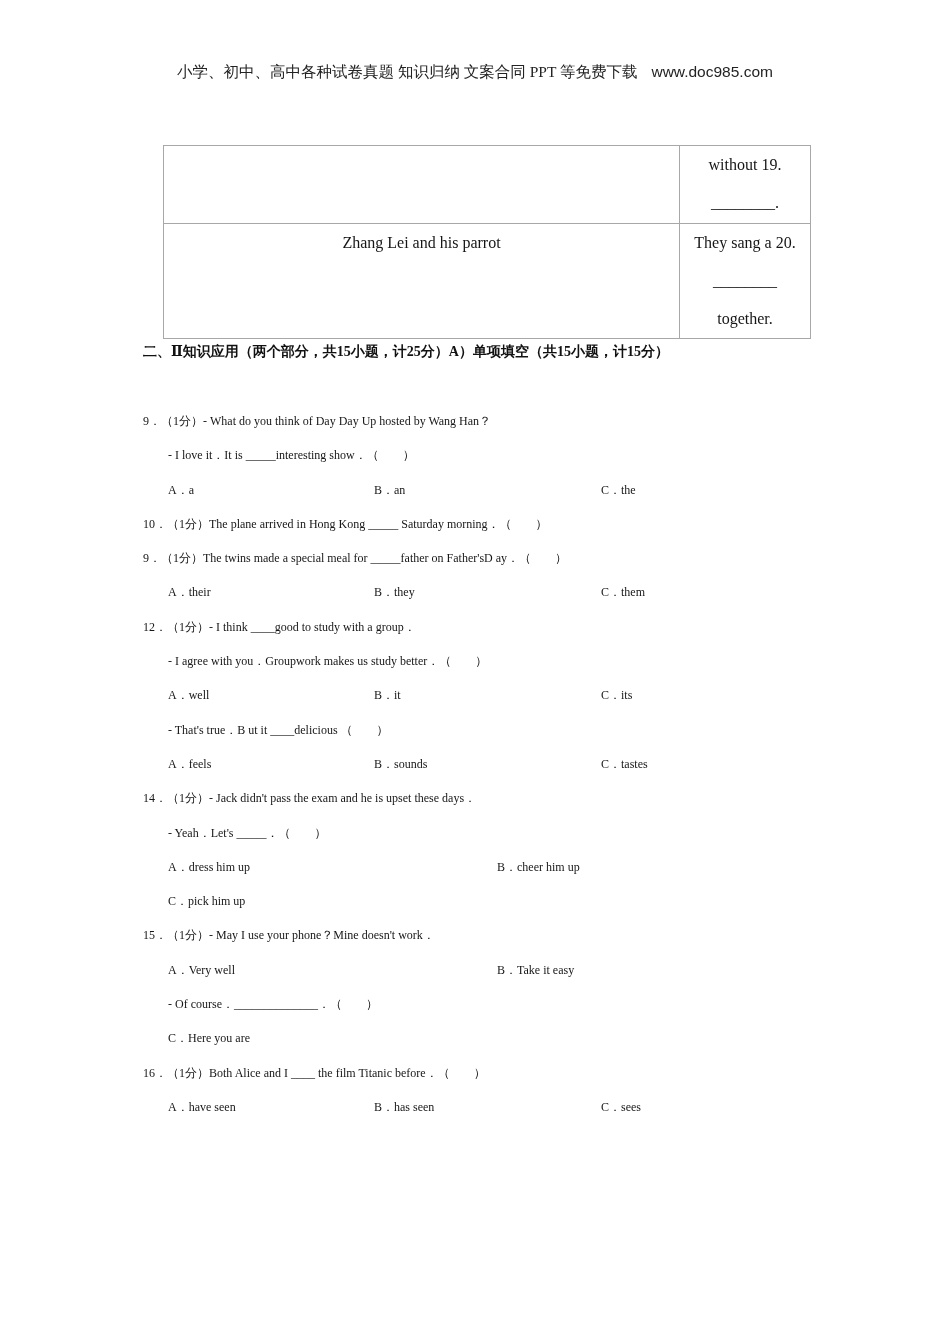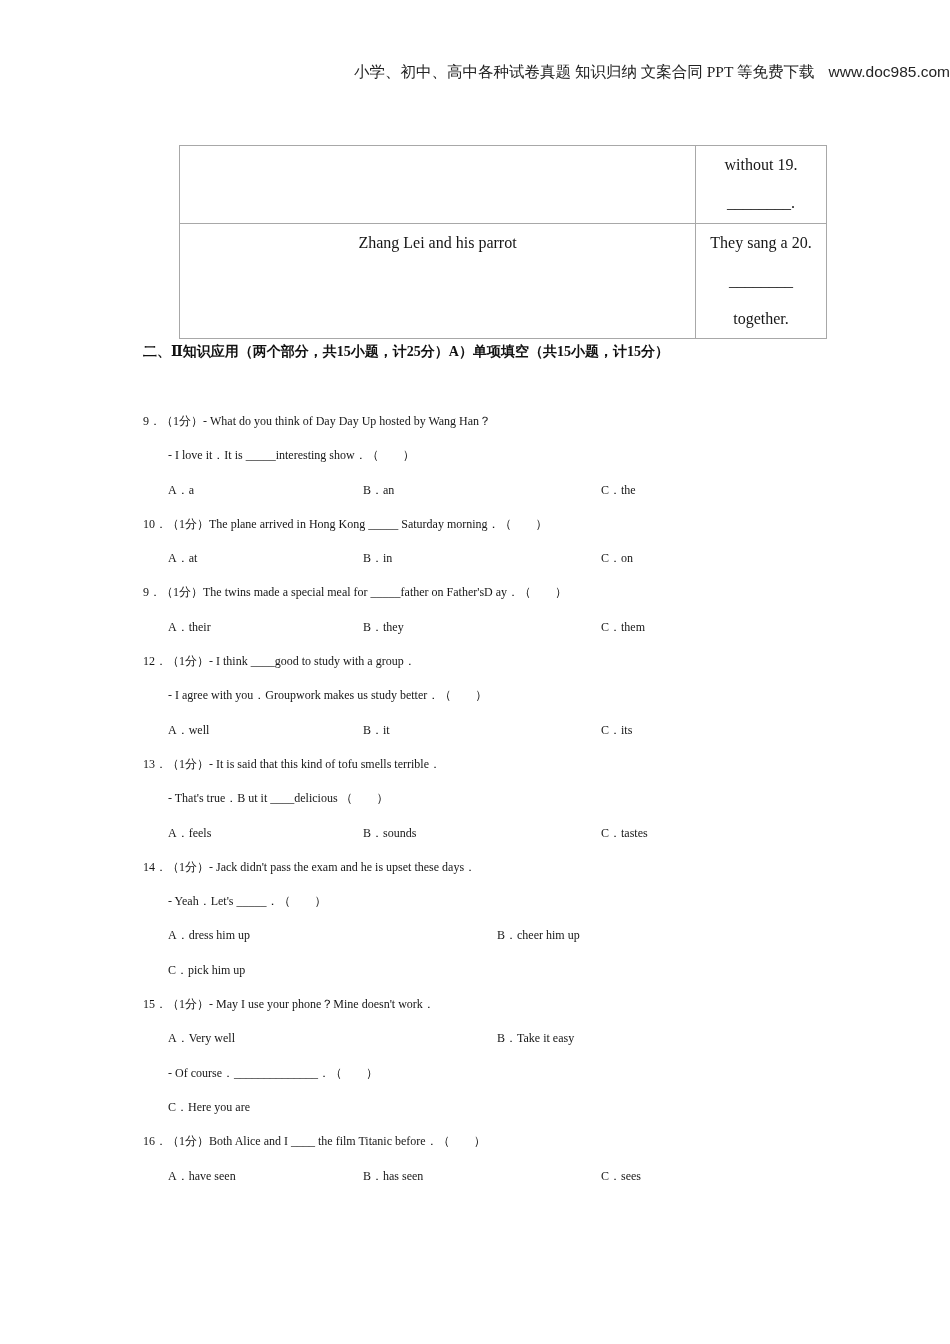--- a/index.html
+++ b/index.html
@@ -7,31 +7,31 @@
     position:relative;
     width:950px;height:1344px;
     background:#ffffff;
     color:#161616;
     font-family:"Liberation Serif","DejaVu Serif",serif;
     overflow:hidden;
   }
   
   .site-header{
     position:absolute;top:62px;left:0;width:100%;
-    text-align:right;font-size:15.5px;color:#232323;
+    text-align:center;font-size:15.5px;color:#232323;
     white-space:nowrap;
   }
   .site-header .url{
     font-family:"Liberation Sans","DejaVu Sans",sans-serif;
     margin-left:14px;
   }
   
   .exam-table{
     position:absolute;left:163px;top:145px;
-    border-collapse:collapse;table-layout:fixed;margin-left:16px;
+    border-collapse:collapse;table-layout:fixed;
   }
   .exam-table td{
     border:1px solid #a8a8a8;
     vertical-align:top;
     font-size:16px;line-height:38px;
     padding:0;
   }
   .cell-left{width:515px;text-align:center;}
   .cell-right{width:130px;text-align:center;}
   .row1 td{height:77px;}
@@ -47,21 +47,21 @@
     position:absolute;left:143px;top:404px;width:795px;
     font-size:12px;color:#161616;
   }
   .line{
     position:relative;
     height:34.3px;line-height:34.3px;
     white-space:nowrap;
   }
   .indent{padding-left:25px;font-family:Liberation Serif, serif;}
   .opt-a{position:absolute;left:25px;top:0;}
-  .opt-b{position:absolute;left:220px;top:0;}
+  .opt-b{position:absolute;left:231px;top:0;}
   .opt-c{position:absolute;left:458px;top:0;}
   .opt-b2{position:absolute;left:354px;top:0;}
 </style>
 </head>
 <body>
 
 <div class="page">
 
   <div class="site-header">
     <span>小学、初中、高中各种试卷真题 知识归纳 文案合同 PPT 等免费下载</span><span class="url">www.doc985.com</span>
@@ -97,42 +97,36 @@
 
     <div class="line">9．（1分）- What do you think of Day Day Up hosted by Wang Han？</div>
     <div class="line indent">- I love it．It is _____interesting show．（　　）</div>
     <div class="line">
       <span class="opt-a">A．a</span>
       <span class="opt-b">B．an</span>
       <span class="opt-c">C．the</span>
     </div>
 
     <div class="line">10．（1分）The plane arrived in Hong Kong _____ Saturday morning．（　　）</div>
-    <div class="line">
-      <span class="opt-a">A．at</span>
-      <span class="opt-b">B．in</span>
-      <span class="opt-c">C．on</span>
-    </div>
 
     <div class="line">9．（1分）The twins made a special meal for _____father on Father'sD ay．（　　）</div>
     <div class="line">
       <span class="opt-a">A．their</span>
       <span class="opt-b">B．they</span>
       <span class="opt-c">C．them</span>
     </div>
 
     <div class="line">12．（1分）- I think ____good to study with a group．</div>
     <div class="line indent">- I agree with you．Groupwork makes us study better．（　　）</div>
     <div class="line">
       <span class="opt-a">A．well</span>
       <span class="opt-b">B．it</span>
       <span class="opt-c">C．its</span>
     </div>
 
-    <div class="line">13．（1分）- It is said that this kind of tofu smells terrible．</div>
     <div class="line indent">- That's true．B ut it ____delicious （　　）</div>
     <div class="line">
       <span class="opt-a">A．feels</span>
       <span class="opt-b">B．sounds</span>
       <span class="opt-c">C．tastes</span>
     </div>
 
     <div class="line">14．（1分）- Jack didn't pass the exam and he is upset these days．</div>
     <div class="line indent">- Yeah．Let's _____．（　　）</div>
     <div class="line">

